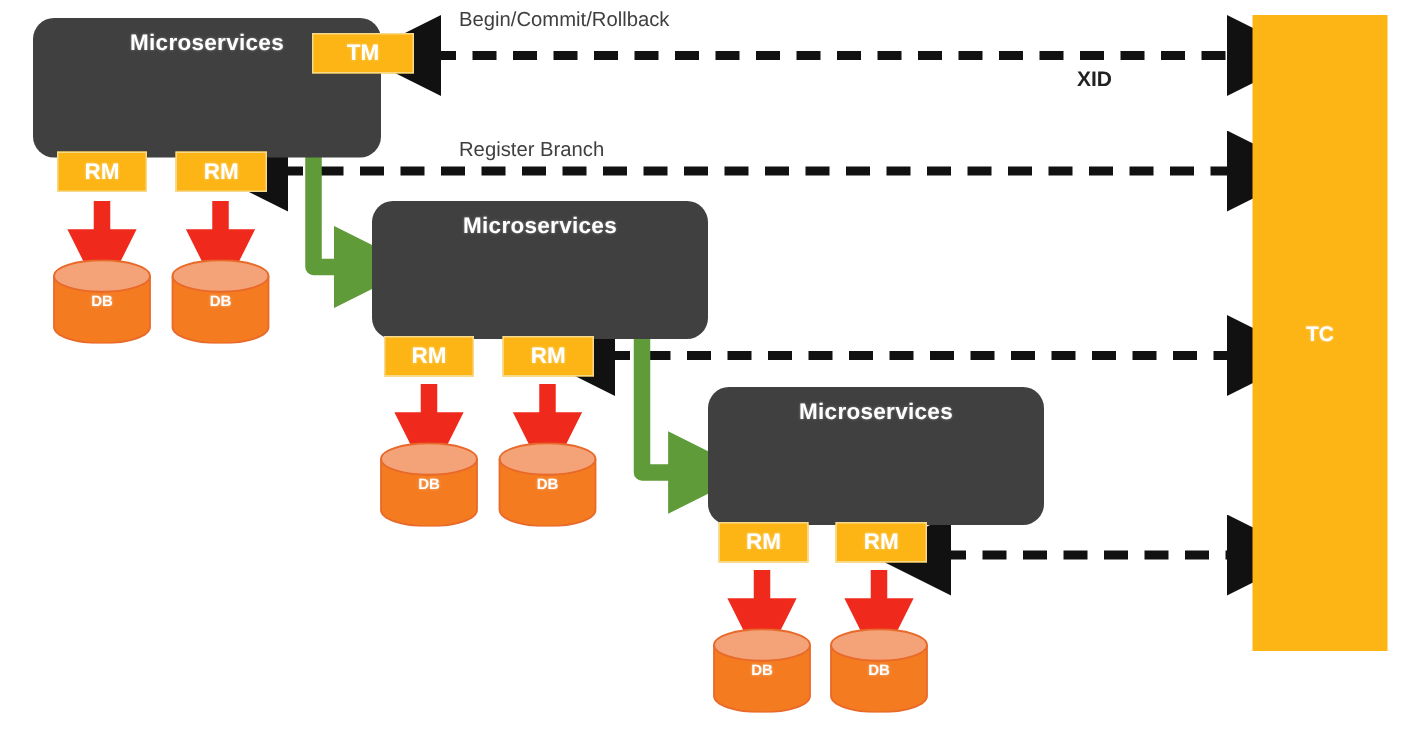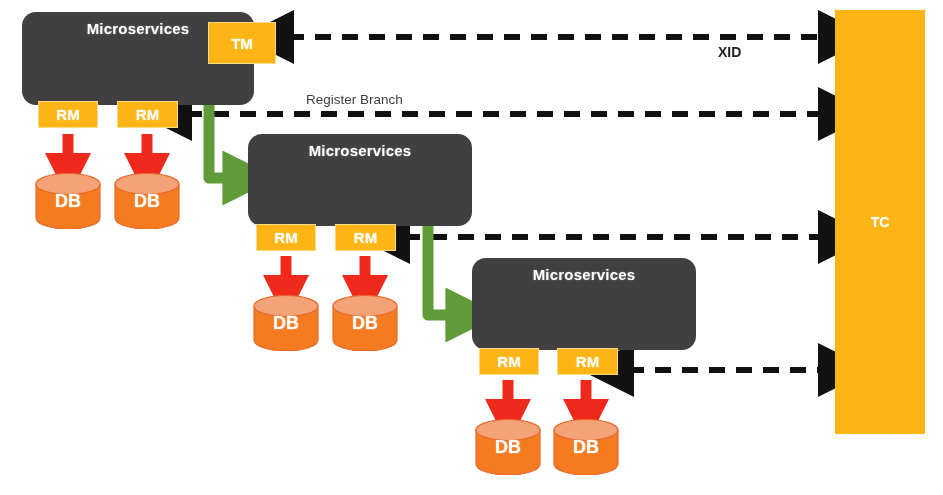--- a/index.html
+++ b/index.html
@@ -65,21 +65,21 @@
   }
   .db-label {
     position: absolute;
     left: 0;
     right: 0;
     top: 50%;
     transform: translateY(-46%);
     text-align: center;
     color: #ffffff;
     font-weight: bold;
-    font-size: 18px;
+    font-size: 10px;
     text-shadow: 0 0 2px rgba(255,255,255,0.5);
     pointer-events: none;
   }
   .edge-label {
     position: absolute;
     color: #3f3f3f;
     font-size: 13.5px;
     font-weight: 400;
     white-space: nowrap;
   }
@@ -156,21 +156,21 @@
       <line x1="286" y1="256" x2="286" y2="288"></line>
       <line x1="365" y1="256" x2="365" y2="288"></line>
       <line x1="508" y1="380" x2="508" y2="412"></line>
       <line x1="586" y1="380" x2="586" y2="412"></line>
     </g>
   </svg>
 
   <div class="ms-box" style="left:22px; top:12px; width:232px; height:93px; z-index:10;">
     <div class="ms-label">Microservices</div>
   </div>
-  <div class="tag-box" style="left:208px; top:22px; width:68px; height:42px; z-index:12;">TM</div>
+  <div class="tag-box" style="left:208px; top:22px; width:68px; height:27px; z-index:12;">TM</div>
   <div class="tag-box" style="left:38px; top:101px; width:60px; height:27px; z-index:12;">RM</div>
   <div class="tag-box" style="left:117px; top:101px; width:61px; height:27px; z-index:12;">RM</div>
 
   <div class="ms-box" style="left:248px; top:134px; width:224px; height:92px; z-index:10;">
     <div class="ms-label">Microservices</div>
   </div>
   <div class="tag-box" style="left:256px; top:224px; width:60px; height:27px; z-index:12;">RM</div>
   <div class="tag-box" style="left:335px; top:224px; width:61px; height:27px; z-index:12;">RM</div>
 
   <div class="ms-box" style="left:472px; top:258px; width:224px; height:92px; z-index:10;">
@@ -228,19 +228,20 @@
 
   <div class="db" style="left:553px; top:419px; width:66px; height:56px; z-index:10;">
     <svg width="66" height="56" viewBox="0 0 66 56">
       <path d="M1,11 L1,45 A32,11 0 0 0 65,45 L65,11 Z" fill="#f47b20"></path>
       <ellipse cx="33" cy="11" rx="32" ry="10.5" fill="#f4a277" stroke="#e8692a" stroke-width="1.2"></ellipse>
       <path d="M1,11 L1,45 A32,11 0 0 0 65,45 L65,11" fill="none" stroke="#e8692a" stroke-width="1.2"></path>
     </svg>
     <div class="db-label">DB</div>
   </div>
 
+  <div class="edge-label" style="left:306px; top:5px; z-index:13;">Begin/Commit/Rollback</div>
 
   <div class="edge-label bold" style="left:718px; top:44px; z-index:13;">XID</div>
 
   <div class="edge-label" style="left:306px; top:92px; z-index:13;">Register Branch</div>
 
 
 </div>
 
 </body></html>

